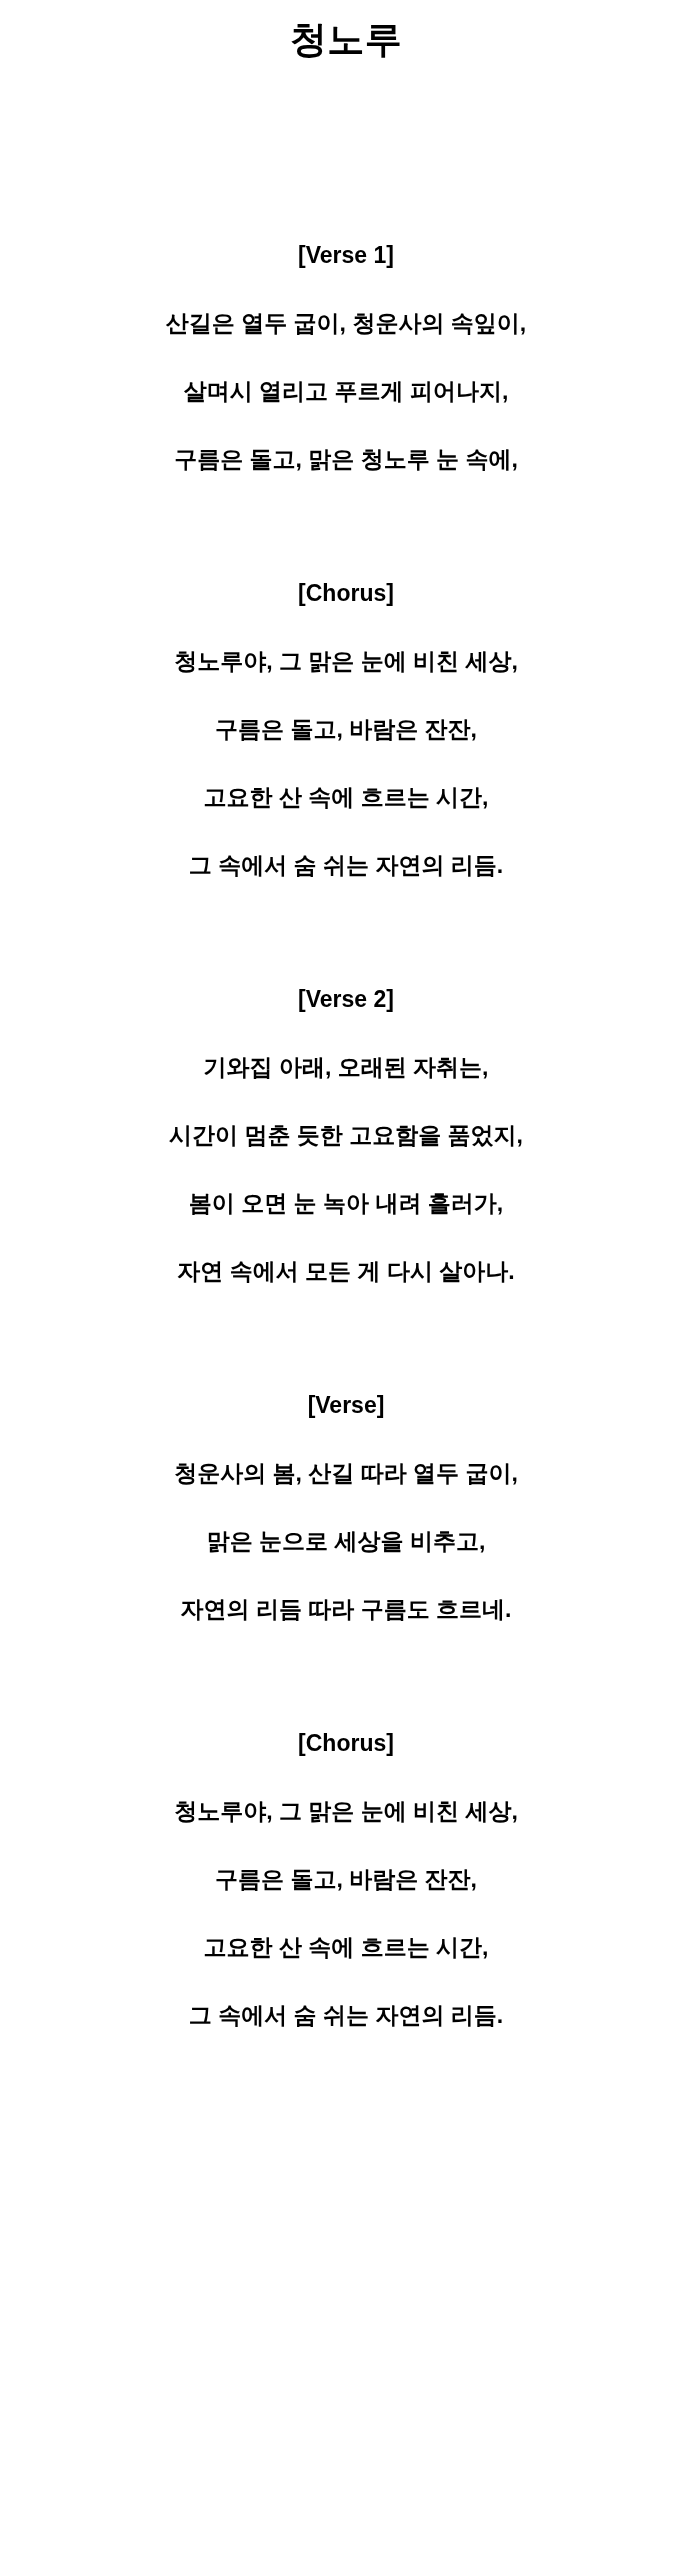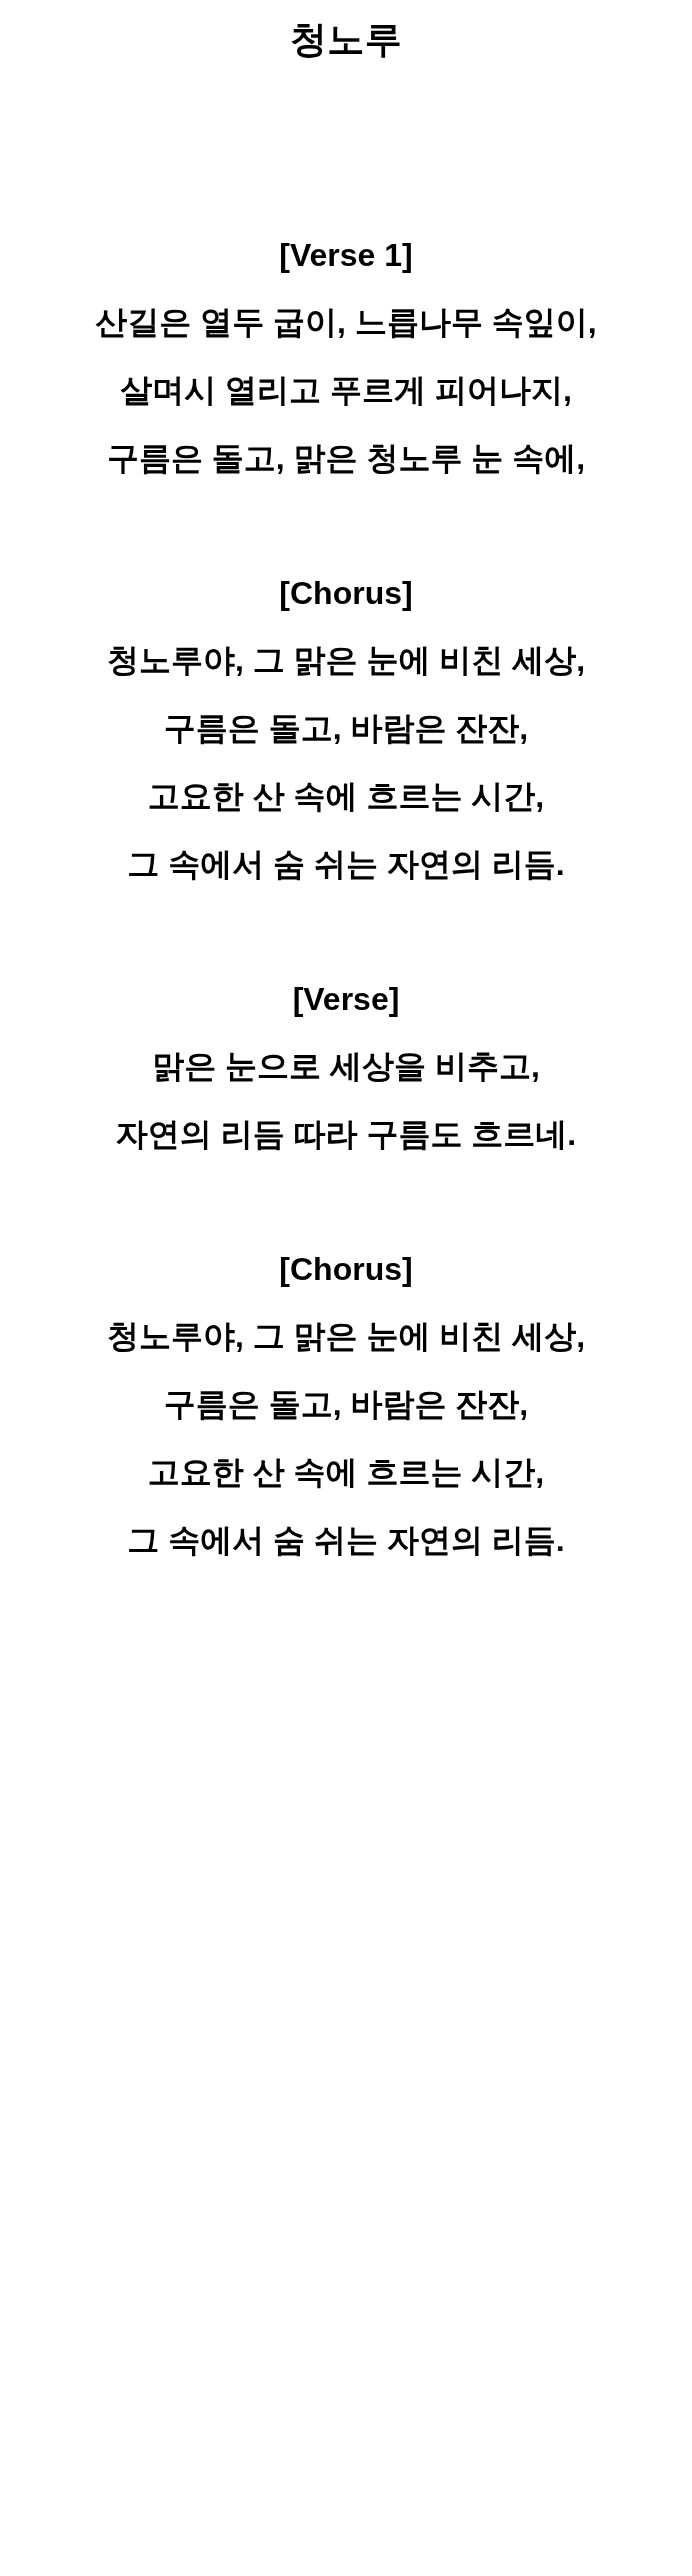--- a/index.html
+++ b/index.html
@@ -30,51 +30,59 @@
   }
   .section:last-child {
     margin-bottom: 0;
   }
   .line {
     margin: 0;
     height: 68px;
     display: flex;
     align-items: center;
     justify-content: center;
-    font-size: 32px;
+    font-size: 23px;
     font-weight: 700;
     text-align: center;
     white-space: nowrap;
   }
 </style>
 </head>
 <body>
 
 <div class="page">
 
   <h1 class="title">청노루</h1>
 
   <section class="section">
     <p class="line">[Verse 1]</p>
-    <p class="line">산길은 열두 굽이, 느릅나무 속잎이,</p>
+    <p class="line">산길은 열두 굽이, 청운사의 속잎이,</p>
     <p class="line">살며시 열리고 푸르게 피어나지,</p>
     <p class="line">구름은 돌고, 맑은 청노루 눈 속에,</p>
   </section>
 
   <section class="section">
     <p class="line">[Chorus]</p>
     <p class="line">청노루야, 그 맑은 눈에 비친 세상,</p>
     <p class="line">구름은 돌고, 바람은 잔잔,</p>
     <p class="line">고요한 산 속에 흐르는 시간,</p>
     <p class="line">그 속에서 숨 쉬는 자연의 리듬.</p>
   </section>
 
+  <section class="section">
+    <p class="line">[Verse 2]</p>
+    <p class="line">기와집 아래, 오래된 자취는,</p>
+    <p class="line">시간이 멈춘 듯한 고요함을 품었지,</p>
+    <p class="line">봄이 오면 눈 녹아 내려 흘러가,</p>
+    <p class="line">자연 속에서 모든 게 다시 살아나.</p>
+  </section>
 
   <section class="section">
     <p class="line">[Verse]</p>
+    <p class="line">청운사의 봄, 산길 따라 열두 굽이,</p>
     <p class="line">맑은 눈으로 세상을 비추고,</p>
     <p class="line">자연의 리듬 따라 구름도 흐르네.</p>
   </section>
 
   <section class="section">
     <p class="line">[Chorus]</p>
     <p class="line">청노루야, 그 맑은 눈에 비친 세상,</p>
     <p class="line">구름은 돌고, 바람은 잔잔,</p>
     <p class="line">고요한 산 속에 흐르는 시간,</p>
     <p class="line">그 속에서 숨 쉬는 자연의 리듬.</p>

